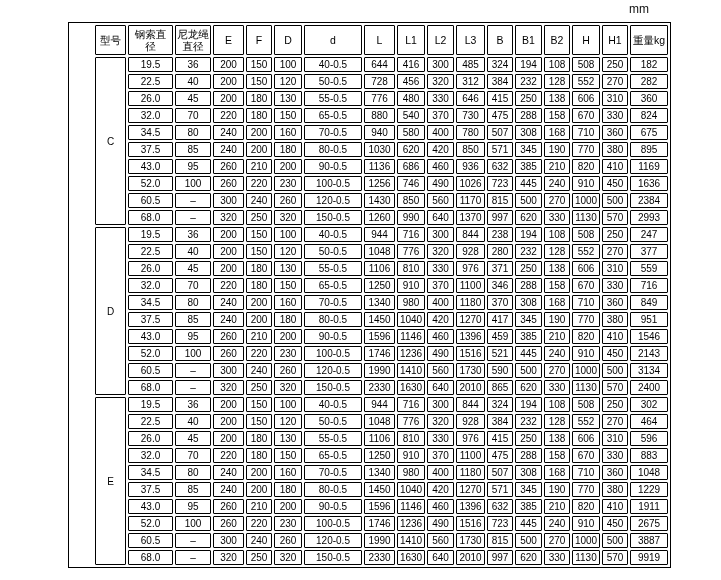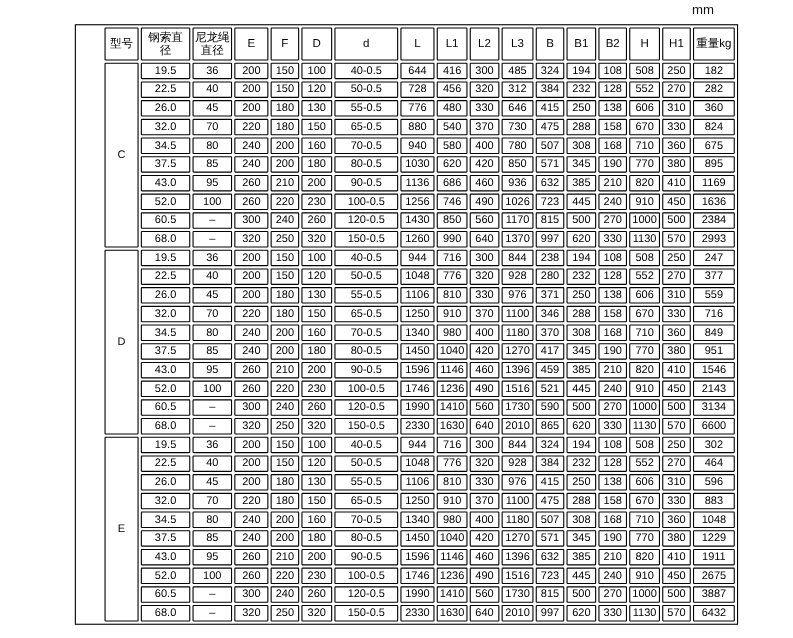--- a/index.html
+++ b/index.html
@@ -469,21 +469,21 @@
           <td>150-0.5</td>
           <td>2330</td>
           <td>1630</td>
           <td>640</td>
           <td>2010</td>
           <td>865</td>
           <td>620</td>
           <td>330</td>
           <td>1130</td>
           <td>570</td>
-          <td>6600</td>
+          <td>2400</td>
         </tr>
         <tr>
           <td rowspan="10" class="model-cell">E</td>
           <td>19.5</td>
           <td>36</td>
           <td>200</td>
           <td>150</td>
           <td>100</td>
           <td>40-0.5</td>
           <td>944</td>
@@ -650,17 +650,17 @@
           <td>150-0.5</td>
           <td>2330</td>
           <td>1630</td>
           <td>640</td>
           <td>2010</td>
           <td>997</td>
           <td>620</td>
           <td>330</td>
           <td>1130</td>
           <td>570</td>
-          <td>6432</td>
+          <td>9919</td>
         </tr>
       </tbody>
   </table>
 </div>
 
 </body></html>

